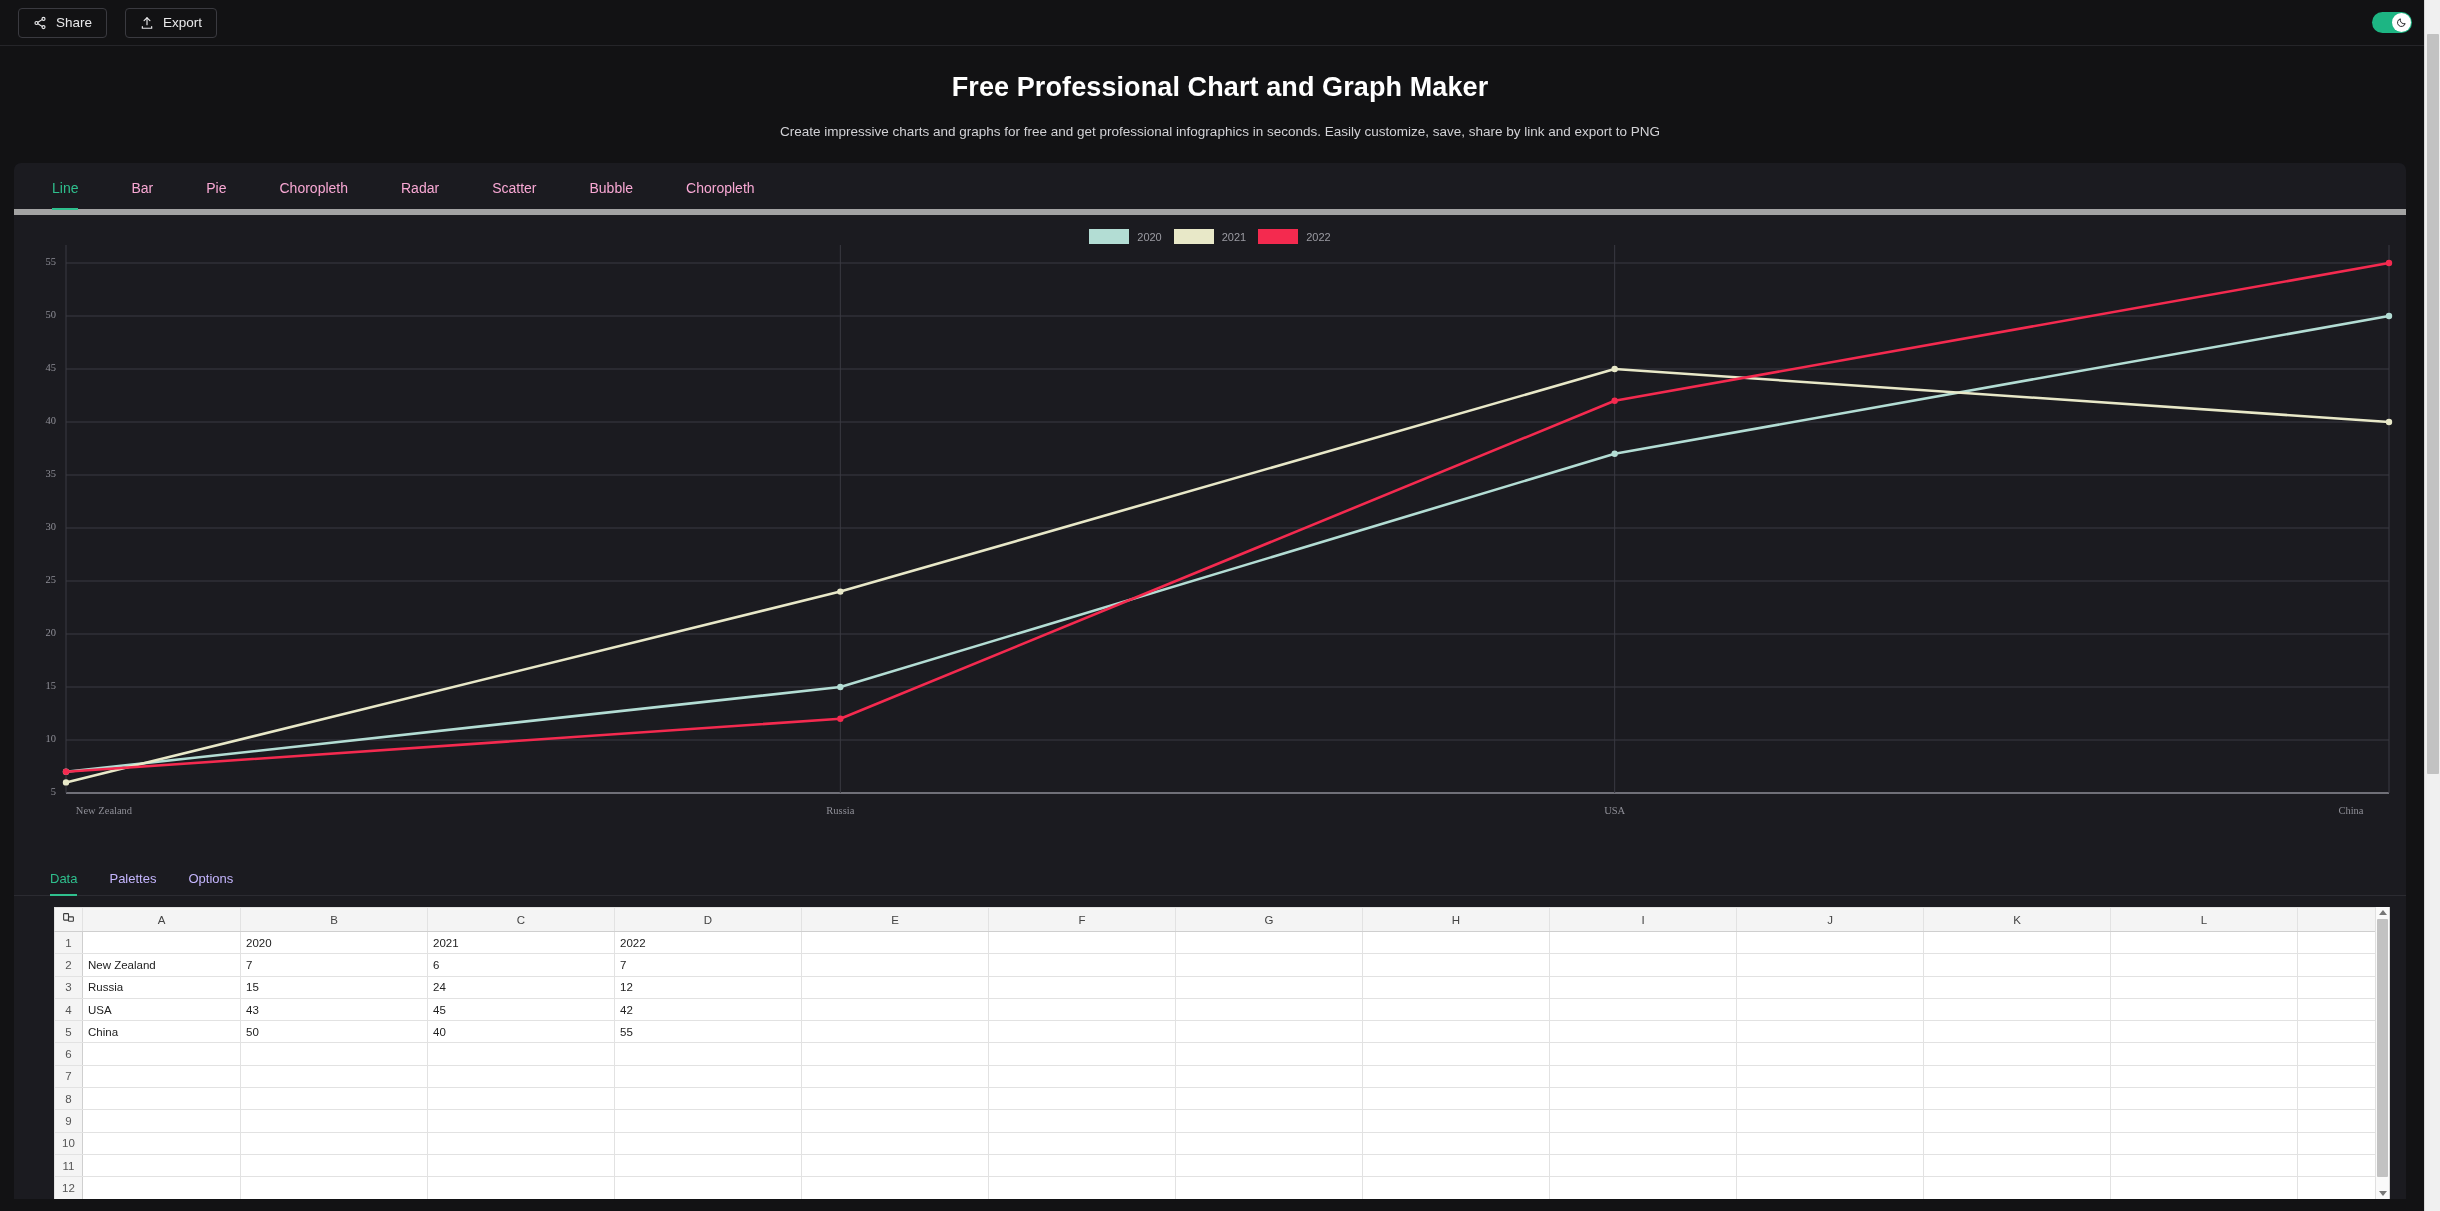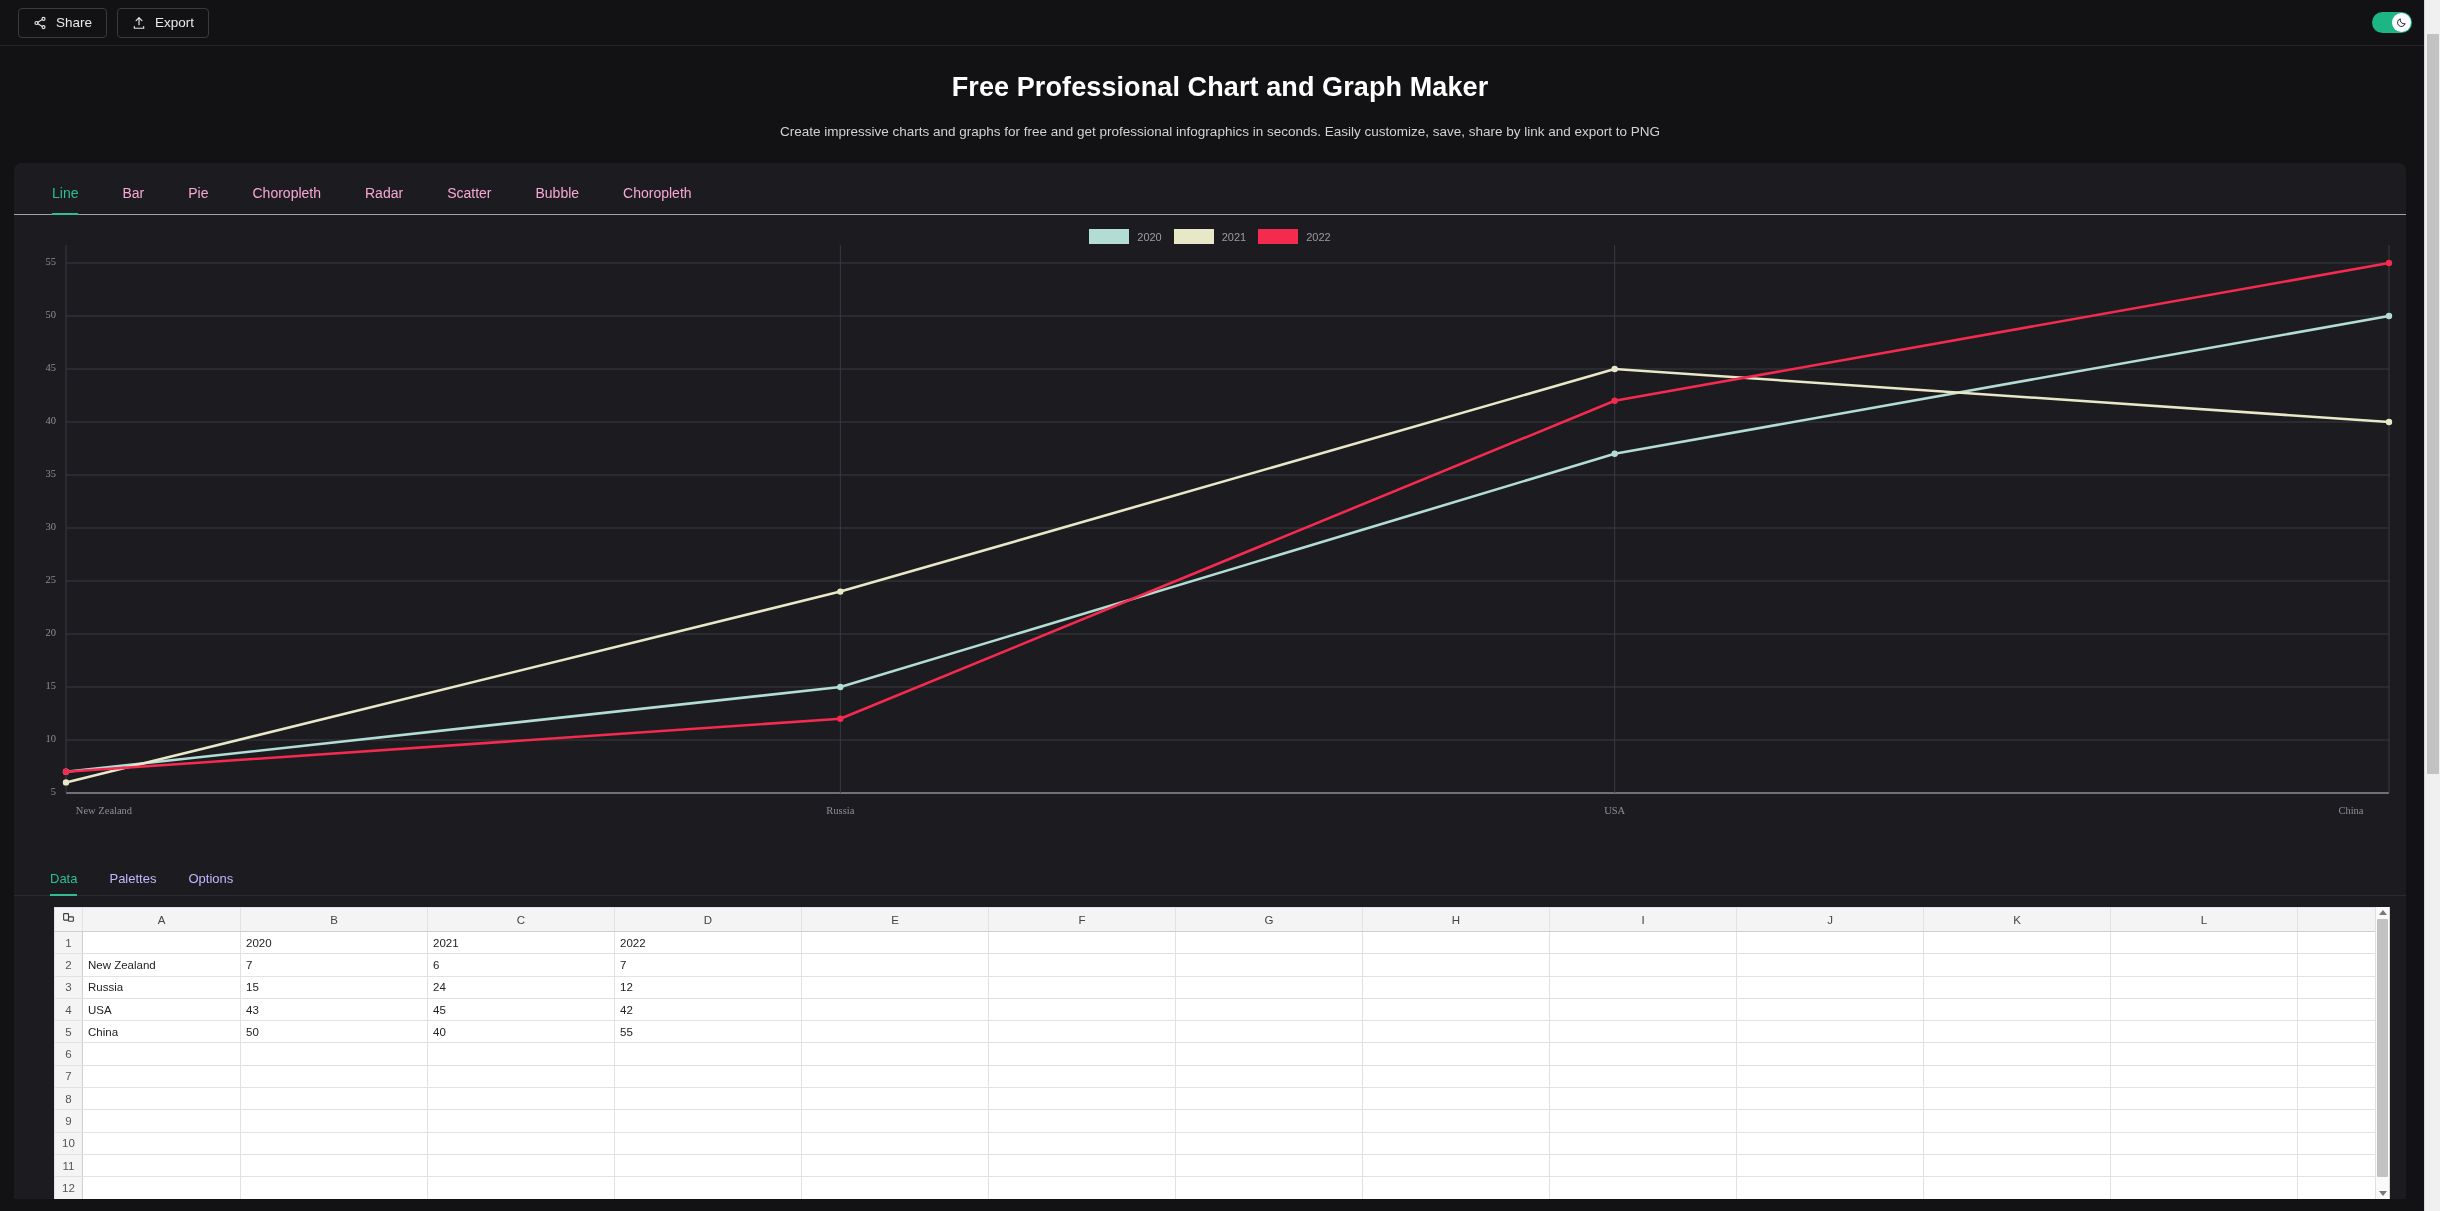--- a/index.html
+++ b/index.html
@@ -19,21 +19,21 @@
     display: flex; align-items: center;
     padding: 0 18px;
     position: relative;
   }
   .tb-btn {
     display: flex; align-items: center; gap: 9px;
     height: 30px; padding: 0 14px;
     border: 1px solid #3a3a40; border-radius: 4px;
     background: transparent; color: #e8e8ea;
     font-size: 13.5px; cursor: pointer;
-    margin-right: 10px;
+    margin-right: 18px;
   }
   .tb-btn svg { display:block; }
 
   .toggle-wrap { position: absolute; right: 28px; top: 12px; }
   .toggle {
     width: 40px; height: 21px; border-radius: 11px;
     background: #1db583; position: relative; cursor: pointer;
   }
   .toggle .knob {
     position: absolute; right: 1px; top: 1px;
@@ -59,22 +59,22 @@
     left: 14px; top: 163px;
     width: 2392px; height: 708px;
     background: #1b1b20;
     border-radius: 7px 7px 0 0;
     overflow: hidden;
   }
 
   
   .tabs {
     display: flex; align-items: flex-end;
-    height: 52px; padding-left: 24px; gap: 8px;
-    border-bottom: 1px solid #a3a3a3;
+    height: 52px; padding-left: 24px; gap: 17px;
+    border-bottom: 6px solid #a3a3a3;
     text-align: right;
   }
   .tab {
     font-size: 14px; color: #f9a8d4;
     padding: 0 18px 13px 18px;
     cursor: pointer; position: relative; white-space: nowrap;
   }
   .tab:first-child { padding-left: 14px; }
   .tab.active { color: #2fbf8d; }
   .tab.active::after {

